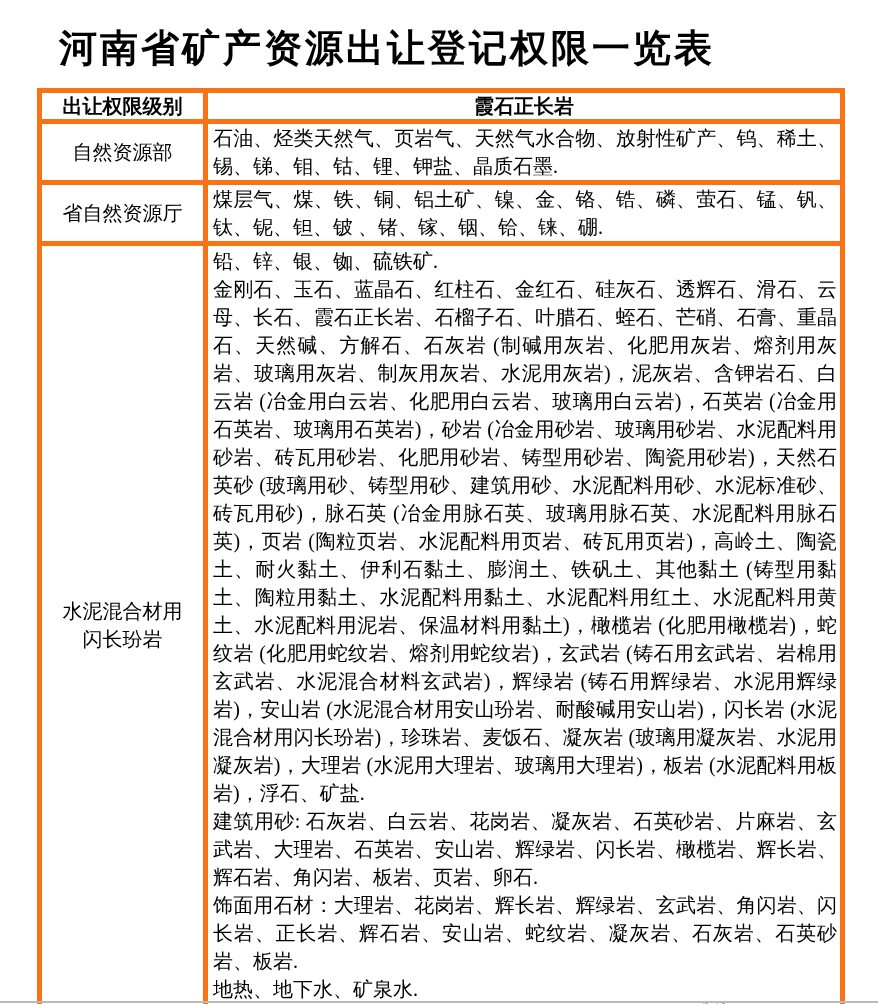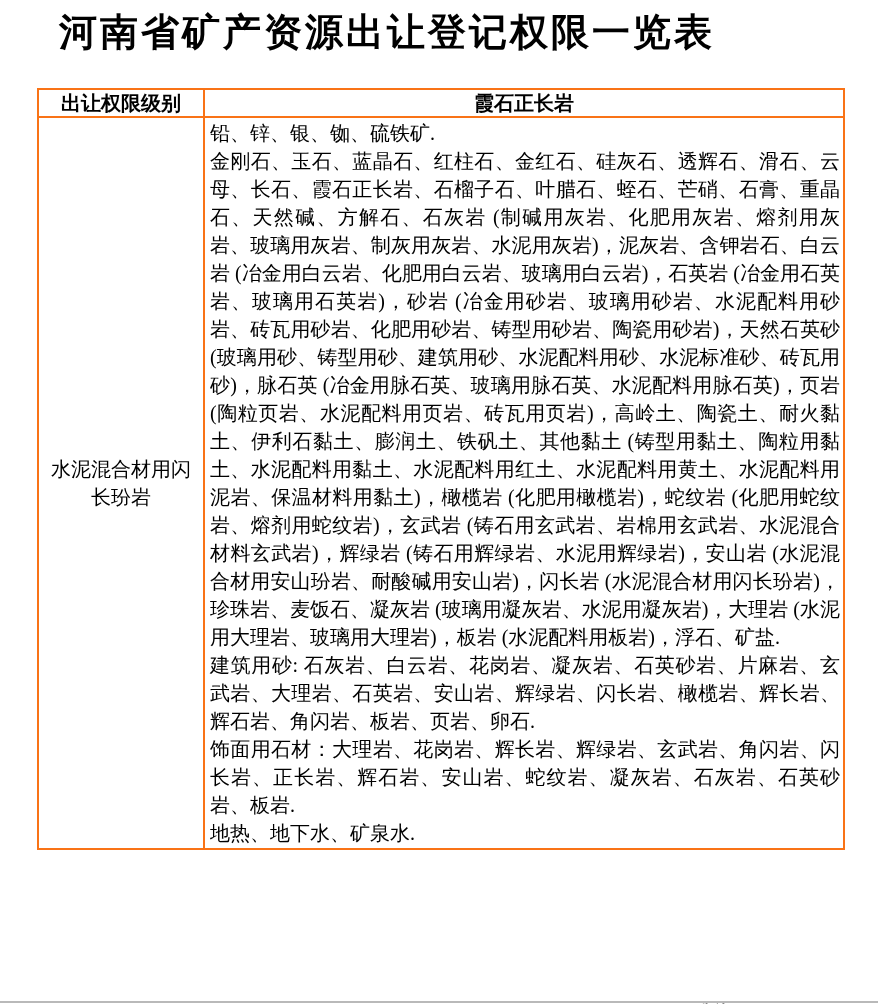--- a/index.html
+++ b/index.html
@@ -6,40 +6,40 @@
   html, body { width: 878px; height: 1004px; }
   body {
     position: relative;
     background: #ffffff;
     color: #000000;
     font-family: "Liberation Serif", serif;
     overflow: hidden;
   }
   .doc-title {
     position: absolute;
-    top: 8px;
+    top: 24px;
     left: 0;
     width: 774px;
     text-align: center;
     font-size: 38px;
     font-weight: bold;
     letter-spacing: 3px;
     line-height: 48px;
     white-space: nowrap;
   }
   .authority-table {
     position: absolute;
     left: 37px;
     top: 88px;
     width: 808px;
     border-collapse: collapse;
     table-layout: fixed;
   }
   .authority-table td, .authority-table th {
-    border: 2px solid #f97316;
+    border: 5px solid #f97316;
     vertical-align: middle;
   }
   .authority-table { border: 2px solid #000; }
   .authority-table th {
     height: 28px;
     font-size: 20px;
     font-weight: bold;
     text-align: center;
     border-bottom-width: 2px;
     line-height: 26px;
@@ -89,20 +89,32 @@
     <col class="col-level">
     <col>
   </colgroup>
   <thead>
     <tr>
       <th>出让权限级别</th>
       <th>霞石正长岩</th>
     </tr>
   </thead>
   <tbody>
+    <tr>
+      <td class="level-cell">自然资源部</td>
+      <td class="minerals-cell">
+        <p>石油、烃类天然气、页岩气、天然气水合物、放射性矿产、钨、稀土、锡、锑、钼、钴、锂、钾盐、晶质石墨.</p>
+      </td>
+    </tr>
+    <tr>
+      <td class="level-cell">省自然资源厅</td>
+      <td class="minerals-cell">
+        <p>煤层气、煤、铁、铜、铝土矿、镍、金、铬、锆、磷、萤石、锰、钒、钛、铌、钽、铍 、锗、镓、铟、铪、铼、硼.</p>
+      </td>
+    </tr>
     <tr class="row-tall">
       <td class="level-cell">水泥混合材用闪长玢岩</td>
       <td class="minerals-cell">
         <p>铅、锌、银、铷、硫铁矿.</p>
         <p>金刚石、玉石、蓝晶石、红柱石、金红石、硅灰石、透辉石、滑石、云母、长石、霞石正长岩、石榴子石、叶腊石、蛭石、芒硝、石膏、重晶石、天然碱、方解石、石灰岩 (制碱用灰岩、化肥用灰岩、熔剂用灰岩、玻璃用灰岩、制灰用灰岩、水泥用灰岩)，泥灰岩、含钾岩石、白云岩 (冶金用白云岩、化肥用白云岩、玻璃用白云岩)，石英岩 (冶金用石英岩、玻璃用石英岩)，砂岩 (冶金用砂岩、玻璃用砂岩、水泥配料用砂岩、砖瓦用砂岩、化肥用砂岩、铸型用砂岩、陶瓷用砂岩)，天然石英砂 (玻璃用砂、铸型用砂、建筑用砂、水泥配料用砂、水泥标准砂、砖瓦用砂)，脉石英 (冶金用脉石英、玻璃用脉石英、水泥配料用脉石英)，页岩 (陶粒页岩、水泥配料用页岩、砖瓦用页岩)，高岭土、陶瓷土、耐火黏土、伊利石黏土、膨润土、铁矾土、其他黏土 (铸型用黏土、陶粒用黏土、水泥配料用黏土、水泥配料用红土、水泥配料用黄土、水泥配料用泥岩、保温材料用黏土)，橄榄岩 (化肥用橄榄岩)，蛇纹岩 (化肥用蛇纹岩、熔剂用蛇纹岩)，玄武岩 (铸石用玄武岩、岩棉用玄武岩、水泥混合材料玄武岩)，辉绿岩 (铸石用辉绿岩、水泥用辉绿岩)，安山岩 (水泥混合材用安山玢岩、耐酸碱用安山岩)，闪长岩 (水泥混合材用闪长玢岩)，珍珠岩、麦饭石、凝灰岩 (玻璃用凝灰岩、水泥用凝灰岩)，大理岩 (水泥用大理岩、玻璃用大理岩)，板岩 (水泥配料用板岩)，浮石、矿盐.</p>
         <p>建筑用砂: 石灰岩、白云岩、花岗岩、凝灰岩、石英砂岩、片麻岩、玄武岩、大理岩、石英岩、安山岩、辉绿岩、闪长岩、橄榄岩、辉长岩、辉石岩、角闪岩、板岩、页岩、卵石.</p>
         <p>饰面用石材：大理岩、花岗岩、辉长岩、辉绿岩、玄武岩、角闪岩、闪长岩、正长岩、辉石岩、安山岩、蛇纹岩、凝灰岩、石灰岩、石英砂岩、板岩.</p>
         <p>地热、地下水、矿泉水.</p>
       </td>
     </tr>

